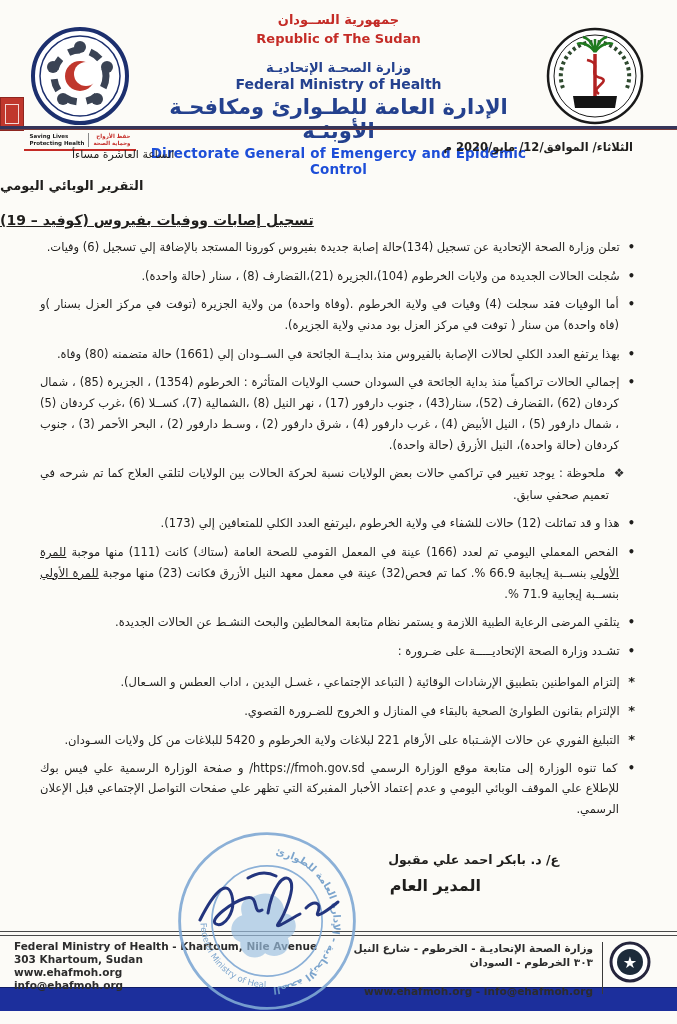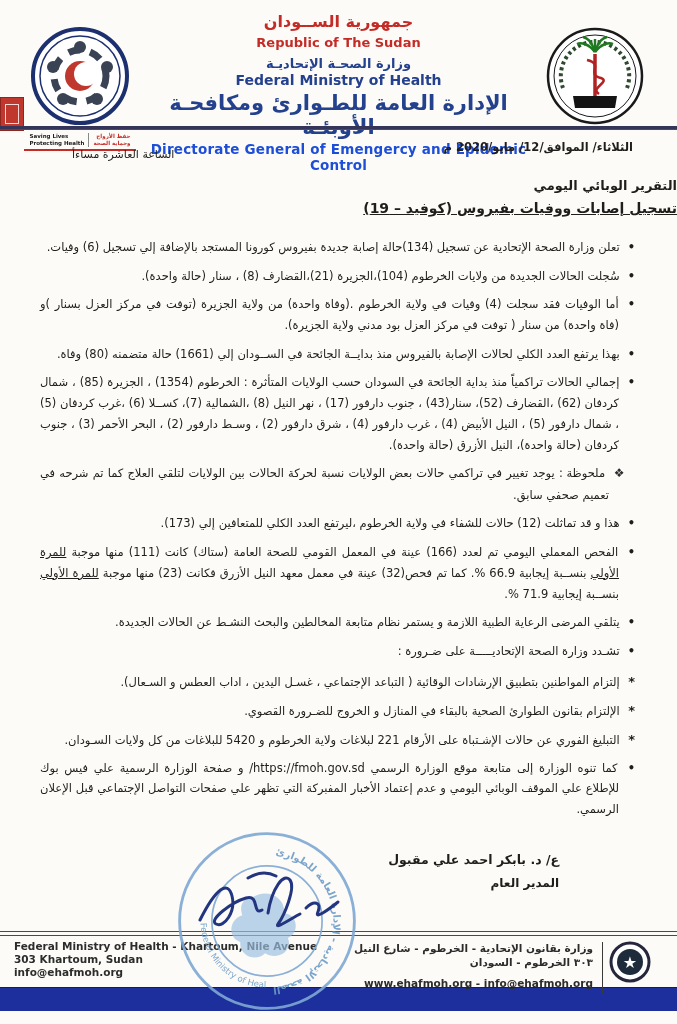--- a/index.html
+++ b/index.html
@@ -3,62 +3,62 @@
 <meta charset="utf-8">
 <style>
   html,body{margin:0;padding:0;}
   body{background:#e8e8e4;font-family:"DejaVu Sans",sans-serif;}
   .page{position:relative;width:677px;height:1024px;background:#fcfbf7;overflow:hidden;color:#1f1e1c;margin:0 auto;box-shadow:0 0 6px rgba(0,0,0,.25);}
 
   
   .logo-left{position:absolute;left:24px;top:26px;width:112px;text-align:center;}
   .logo-right{position:absolute;right:28px;top:26px;width:106px;}
   .header-center{position:absolute;left:140px;right:140px;top:12px;text-align:center;}
-  .h-ar-sm{font-size:16px;font-weight:bold;color:#c42b26;}
+  .h-ar-sm{font-size:13px;font-weight:bold;color:#c42b26;}
   .h-en-sm{font-size:13px;font-weight:bold;color:#c42b26;margin-top:4px;}
-  .h-ar-md{font-size:13px;font-weight:bold;color:#24418e;margin-top:6px;}
+  .h-ar-md{font-size:13px;font-weight:bold;color:#24418e;margin-top:14px;}
   .h-en-md{font-size:14px;font-weight:bold;color:#24418e;margin-top:1px;}
   .h-ar-lg{font-size:21px;font-weight:bold;color:#24418e;margin-top:3px;}
   .h-en-lg{font-size:13.5px;font-weight:bold;color:#1d4ed8;margin-top:2px;letter-spacing:.2px;}
   .logo-caption{display:flex;justify-content:center;gap:4px;margin-top:3px;border-bottom:2px solid #c42b26;padding-bottom:2px;}
   .cap-en{font-size:5.5px;font-weight:bold;color:#222;text-align:left;border-right:1px solid #888;padding-right:4px;line-height:1.3;}
   .cap-ar{font-size:5.5px;font-weight:bold;color:#c42b26;text-align:right;direction:rtl;line-height:1.3;}
   .edge-mark{position:absolute;left:0;top:97px;width:22px;height:32px;background:#c0372d;border:1px solid #8e2620;}
   .edge-mark:after{content:"";position:absolute;left:4px;top:6px;right:4px;bottom:6px;border:1px solid rgba(255,255,255,.8);}
   .header-rule{position:absolute;left:0;right:0;top:126px;height:3px;background:#35355a;border-bottom:1px solid #7a3a3a;}
 
   
   .meta{position:absolute;top:140px;left:56px;right:44px;display:flex;justify-content:space-between;align-items:flex-start;direction:ltr;}
   .meta-time{font-size:11px;font-weight:normal;direction:rtl;margin-top:8px;padding-left:16px;}
   .meta-date{font-size:11.5px;font-weight:bold;direction:rtl;}
-  .report-title{position:absolute;top:178px;left:0;right:0;text-align:right;direction:rtl;}
+  .report-title{position:absolute;top:178px;left:0;right:0;text-align:left;direction:rtl;}
   .rt1{font-size:13px;font-weight:bold;}
-  .rt2{font-size:14px;font-weight:bold;margin-top:7px;text-decoration:underline;}
+  .rt2{font-size:14px;font-weight:bold;margin-top:19px;text-decoration:underline;}
 
   
   .bullets{position:absolute;top:237px;right:42px;left:40px;direction:rtl;text-align:justify;font-size:11.5px;line-height:1.8;}
   .bullet{padding-right:16px;text-indent:-16px;margin-bottom:8px;}
   .bullet .marker{font-weight:bold;padding-left:4px;}
   .bullet.note{padding-right:26px;text-indent:-16px;}
   .bullet.note .marker{color:#2d2d2d;font-size:12px;}
   .bullet.sub{margin-bottom:6px;}
   .bullet.sub .marker{font-size:13px;}
   .u{text-decoration:underline;}
 
   
   .signature{position:absolute;top:852px;right:118px;width:240px;direction:rtl;text-align:right;font-weight:bold;font-size:12.5px;z-index:7;}
-  .sig-title{margin-top:9px;font-size:12px;}
+  .sig-title{margin-top:9px;margin-right:78px;font-size:16px;}
   .stamp{position:absolute;left:172px;top:826px;width:190px;height:190px;z-index:5;opacity:.9;}
   .ink{position:absolute;left:188px;top:858px;width:170px;height:85px;z-index:8;}
 
   
   .footer-rule{position:absolute;left:0;right:0;top:931px;height:3px;border-top:1.5px solid #4a4a4a;border-bottom:1.2px solid #4a4a4a;}
   .f-en{position:absolute;left:14px;top:940px;font-size:10.5px;font-weight:bold;color:#2c2c2c;line-height:1.25;z-index:3;}
   .f-ar{position:absolute;right:84px;top:942px;text-align:right;direction:rtl;font-weight:bold;font-size:10.5px;color:#2c2c2c;line-height:1.3;z-index:3;}
-  .f-ar .f-www{margin-top:8px;}
+  .f-ar .f-www{margin-top:16px;}
   .f-divider{position:absolute;right:74px;top:942px;width:1.5px;height:52px;background:#3a3a3a;z-index:3;}
   .f-emblem{position:absolute;right:26px;top:941px;width:42px;height:42px;z-index:3;}
   .footer-band{position:absolute;left:0;right:0;bottom:13px;height:23px;background:#1c2f9c;border-top:1px solid #101d66;}
 </style>
 </head>
 <body>
 
 <div class="page">
 
   <div class="edge-mark"></div>
@@ -175,25 +175,26 @@
       <path d="M118,50 C126,42 134,44 130,54 C126,62 140,52 150,44"></path>
       <path d="M60,20 C70,14 80,14 88,18"></path>
     </g>
   </svg>
 
   <div class="footer-rule"></div>
 
   <div class="f-en">
     <div>Federal Ministry of Health - Khartoum, Nile Avenue</div>
     <div>303 Khartoum, Sudan</div>
+    <div>www.ehafmoh.org</div>
     <div>info@ehafmoh.org</div>
   </div>
 
   <div class="f-ar">
-    <div>وزارة بقانون الإتحادية - الخرطوم - شارع النيل</div>
+    <div>وزارة الصحة الإتحاديـة - الخرطوم - شارع النيل</div>
     <div>٣٠٣ الخرطوم - السودان</div>
     <div class="f-www">www.ehafmoh.org - info@ehafmoh.org</div>
   </div>
 
   <div class="f-divider"></div>
 
   <svg class="f-emblem" viewBox="0 0 42 42">
     <circle cx="21" cy="21" r="19" fill="#ffffff" stroke="#26263d" stroke-width="3"></circle>
     <circle cx="21" cy="21" r="13" fill="#1d2b3a"></circle>
     <text x="21" y="27" text-anchor="middle" font-size="16" fill="#ffffff">★</text>

